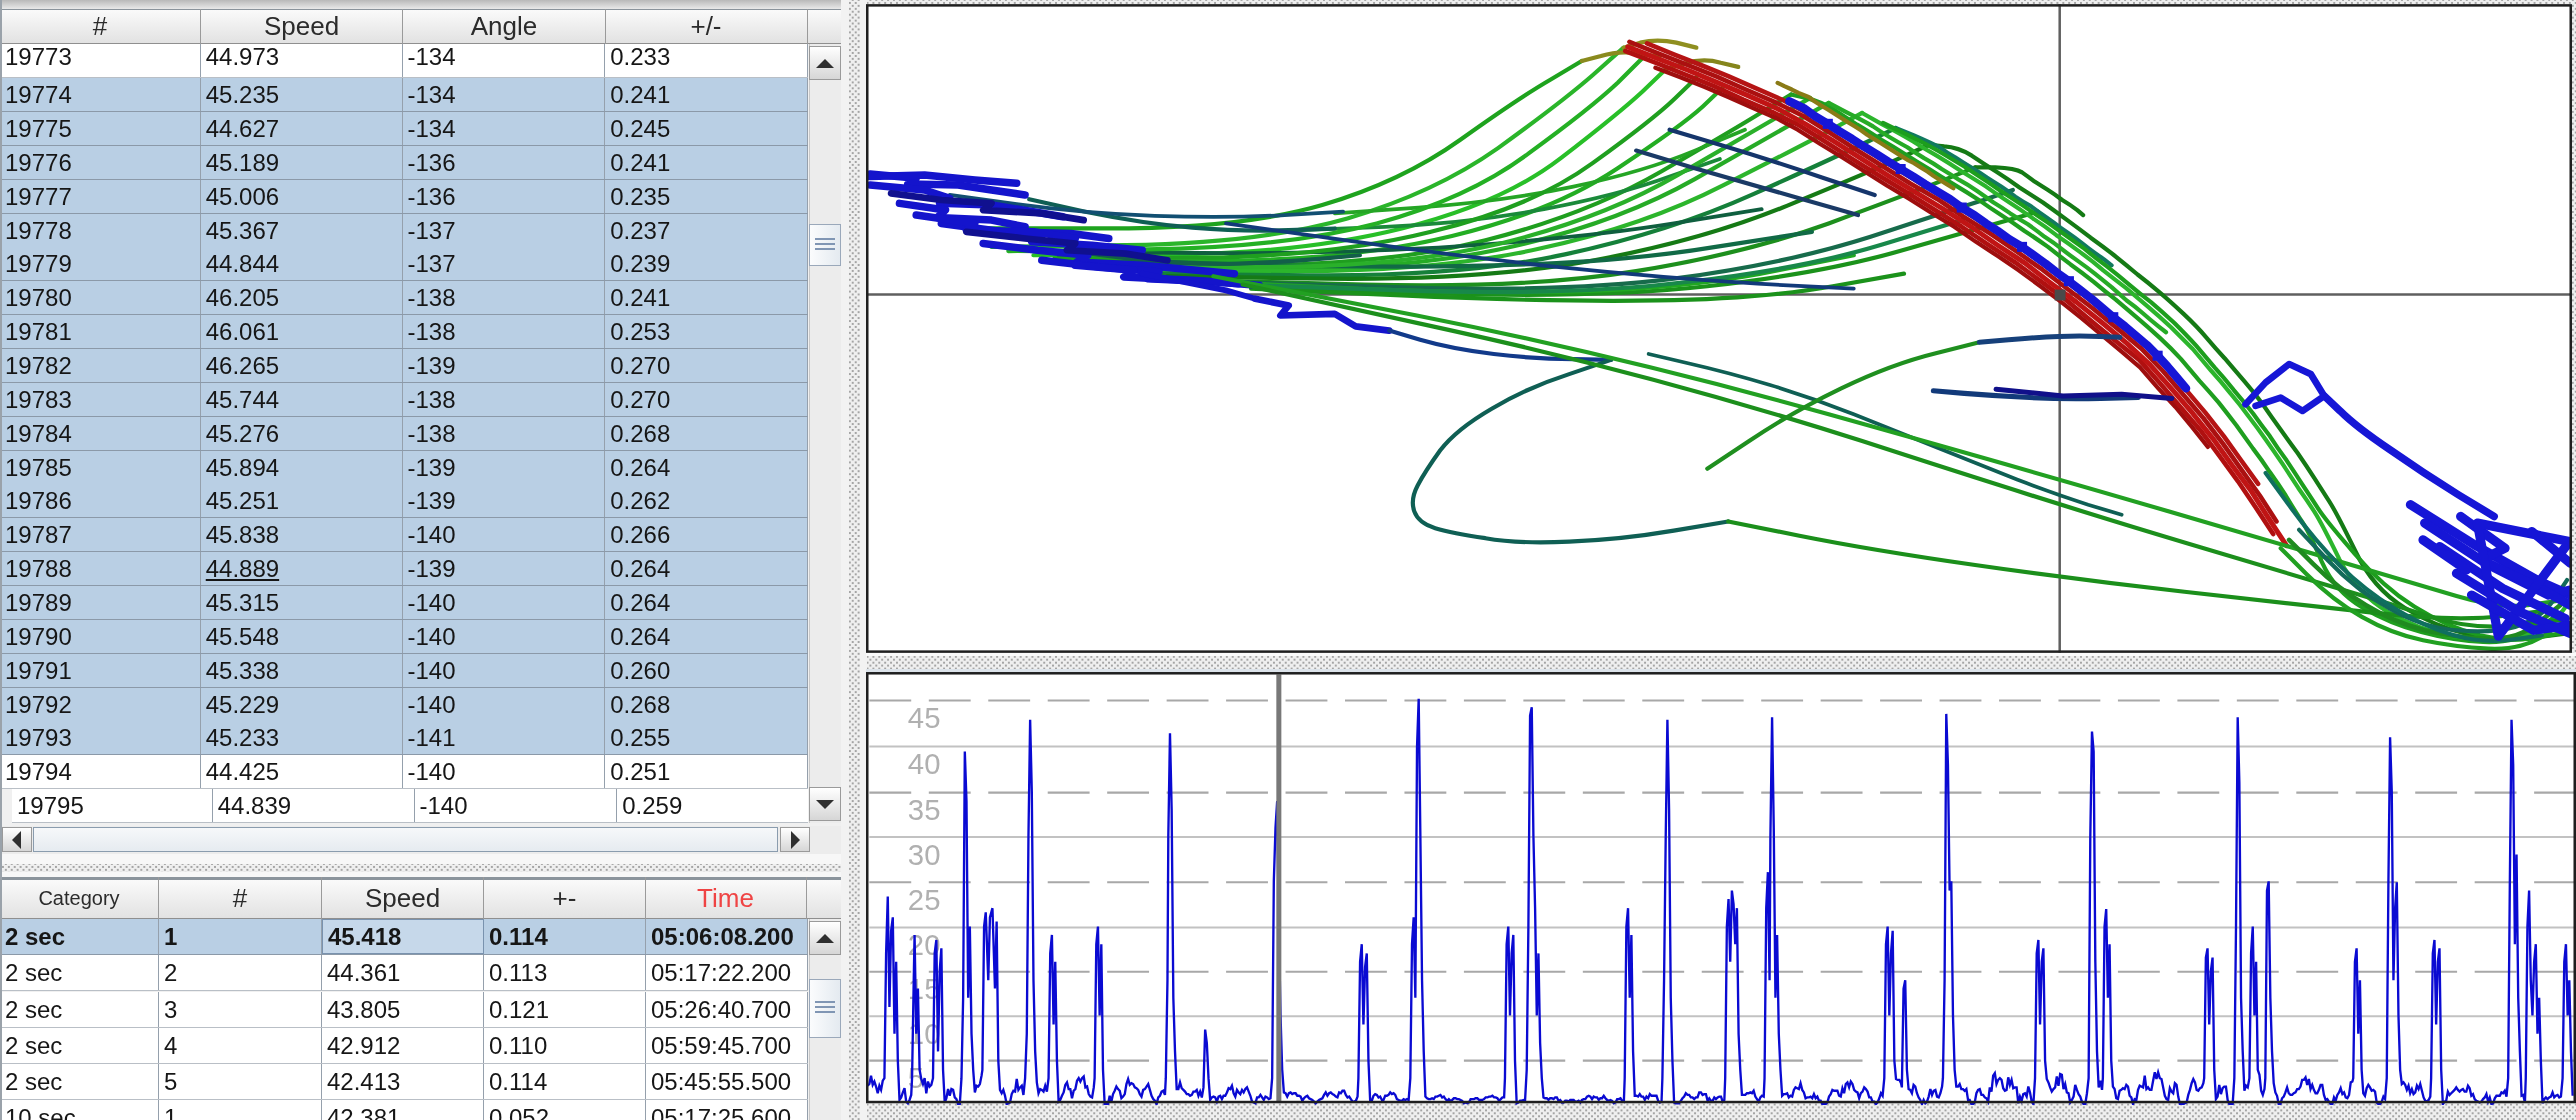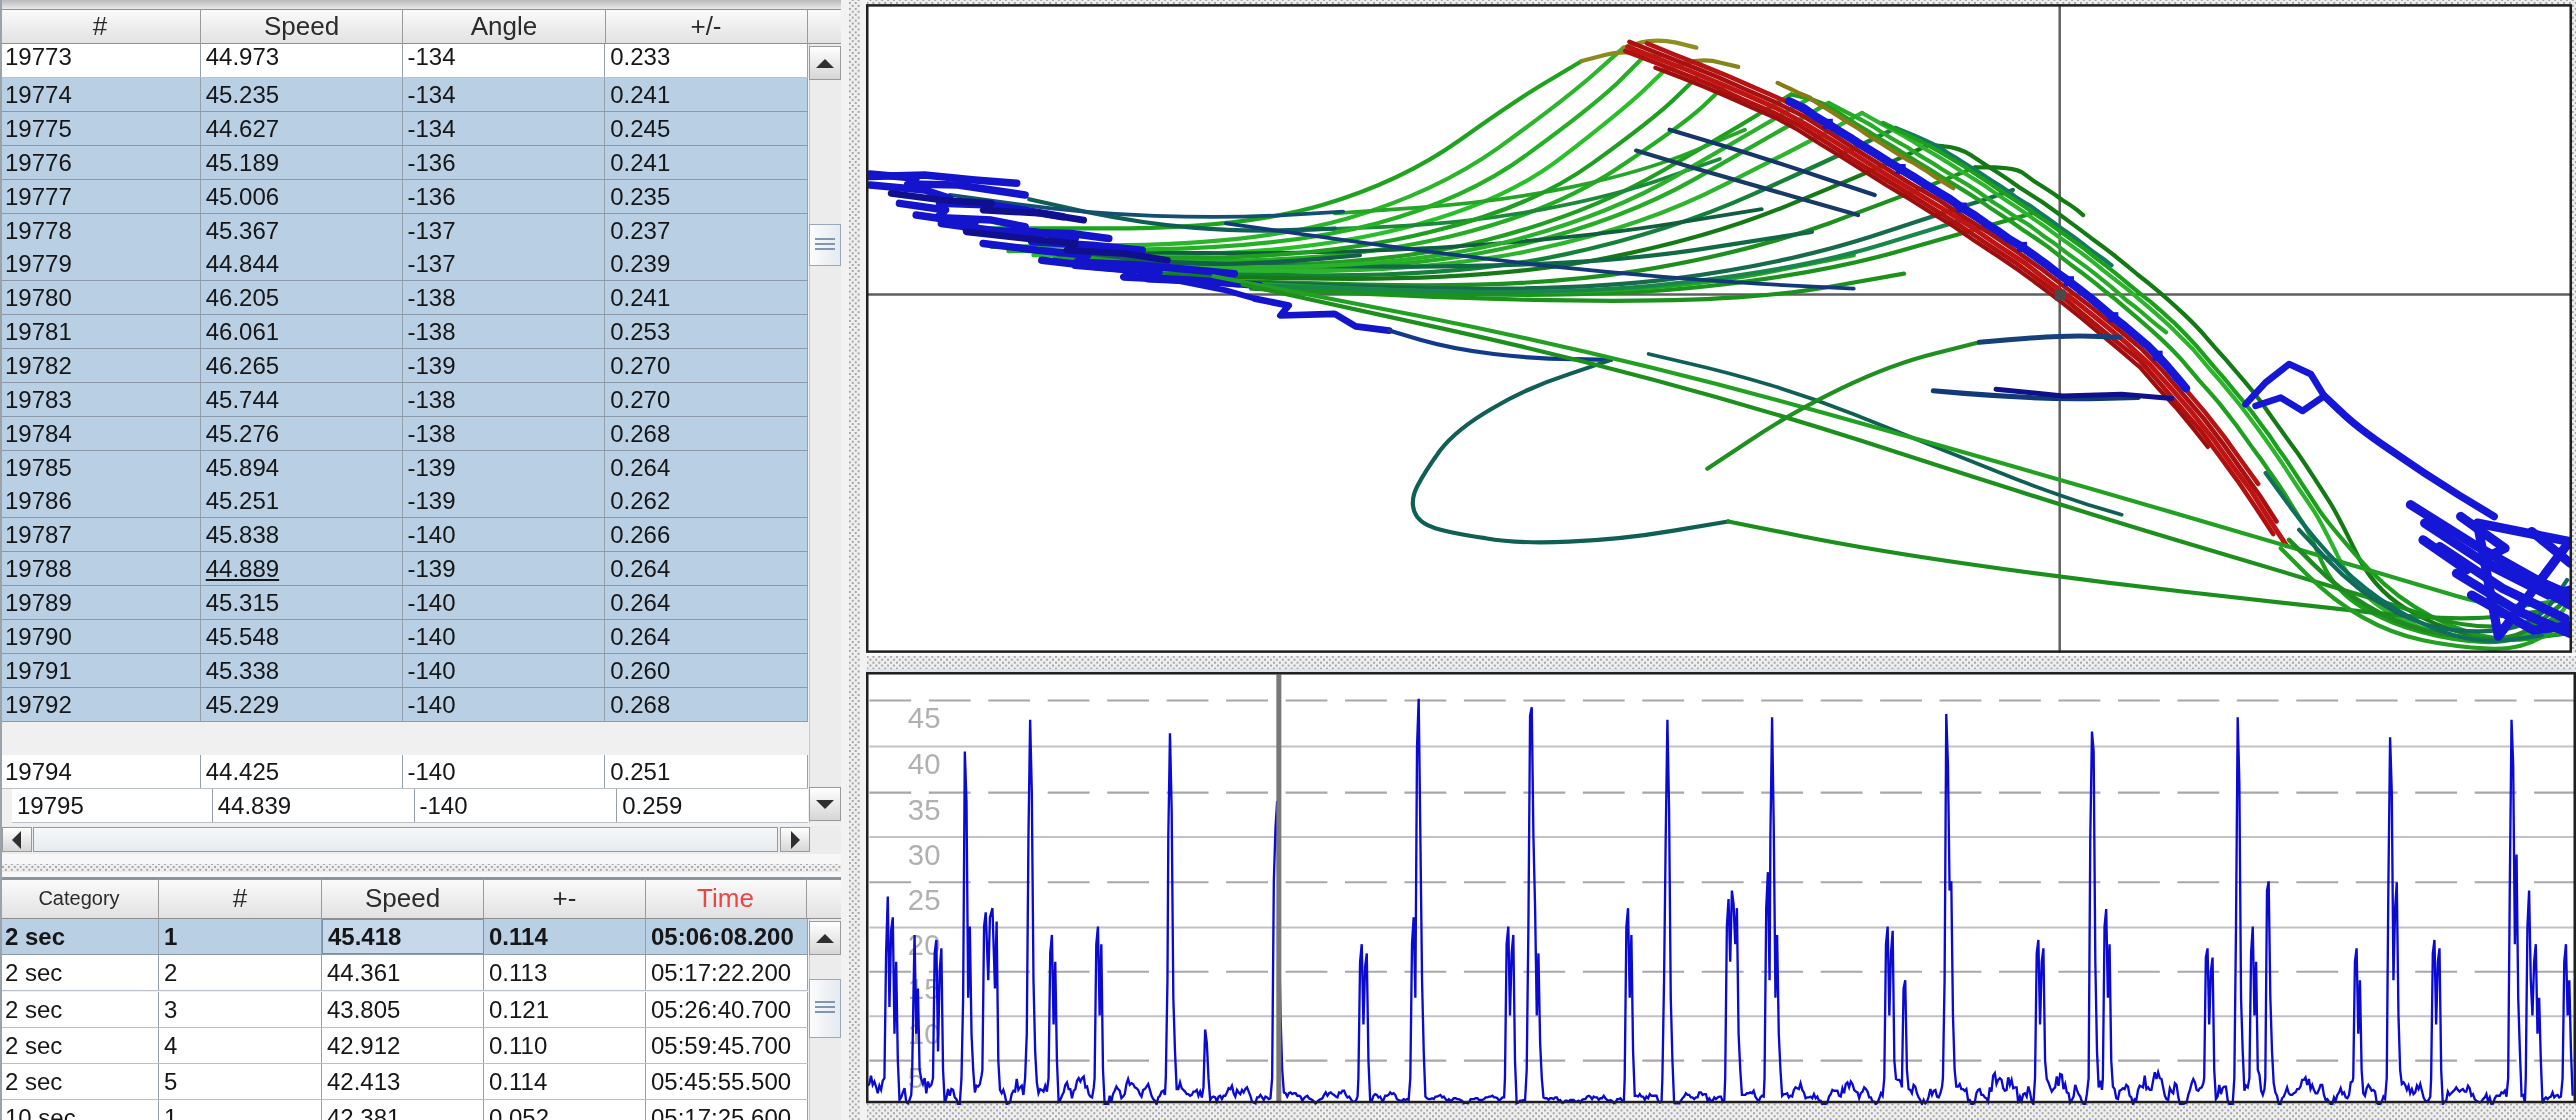--- a/index.html
+++ b/index.html
@@ -286,20 +286,34 @@
           <span style="">19792</span>
         </div>
         <div style="width:202px;height:100%;border-right:1.7px solid #95a0ac;padding-left:5px;box-sizing:border-box;overflow:hidden;display:flex;align-items:center;">
           <span style="">45.229</span>
         </div>
         <div style="width:203px;height:100%;border-right:1.7px solid #95a0ac;padding-left:5px;box-sizing:border-box;overflow:hidden;display:flex;align-items:center;">
           <span style="">-140</span>
         </div>
         <div style="width:203px;height:100%;border-right:1.7px solid #95a0ac;padding-left:5px;box-sizing:border-box;overflow:hidden;display:flex;align-items:center;">
           <span style="">0.268</span>
+        </div>
+      </div>
+      <div style="position:absolute;left:0;top:721px;width:808px;height:34px;background:#b9cfe4;border-bottom:1.7px solid #8b99a8;box-sizing:border-box;display:flex;align-items:center;overflow:hidden;">
+        <div style="width:201px;height:100%;border-right:1.7px solid #95a0ac;padding-left:5px;box-sizing:border-box;overflow:hidden;display:flex;align-items:center;">
+          <span style="">19793</span>
+        </div>
+        <div style="width:202px;height:100%;border-right:1.7px solid #95a0ac;padding-left:5px;box-sizing:border-box;overflow:hidden;display:flex;align-items:center;">
+          <span style="">45.233</span>
+        </div>
+        <div style="width:203px;height:100%;border-right:1.7px solid #95a0ac;padding-left:5px;box-sizing:border-box;overflow:hidden;display:flex;align-items:center;">
+          <span style="">-141</span>
+        </div>
+        <div style="width:203px;height:100%;border-right:1.7px solid #95a0ac;padding-left:5px;box-sizing:border-box;overflow:hidden;display:flex;align-items:center;">
+          <span style="">0.255</span>
         </div>
       </div>
       <div style="position:absolute;left:0;top:755px;width:808px;height:34px;background:#ffffff;border-bottom:1.7px solid #b9bfc6;box-sizing:border-box;display:flex;align-items:center;overflow:hidden;">
         <div style="width:201px;height:100%;border-right:1.7px solid #95a0ac;padding-left:5px;box-sizing:border-box;overflow:hidden;display:flex;align-items:center;">
           <span style="">19794</span>
         </div>
         <div style="width:202px;height:100%;border-right:1.7px solid #95a0ac;padding-left:5px;box-sizing:border-box;overflow:hidden;display:flex;align-items:center;">
           <span style="">44.425</span>
         </div>
         <div style="width:203px;height:100%;border-right:1.7px solid #95a0ac;padding-left:5px;box-sizing:border-box;overflow:hidden;display:flex;align-items:center;">

